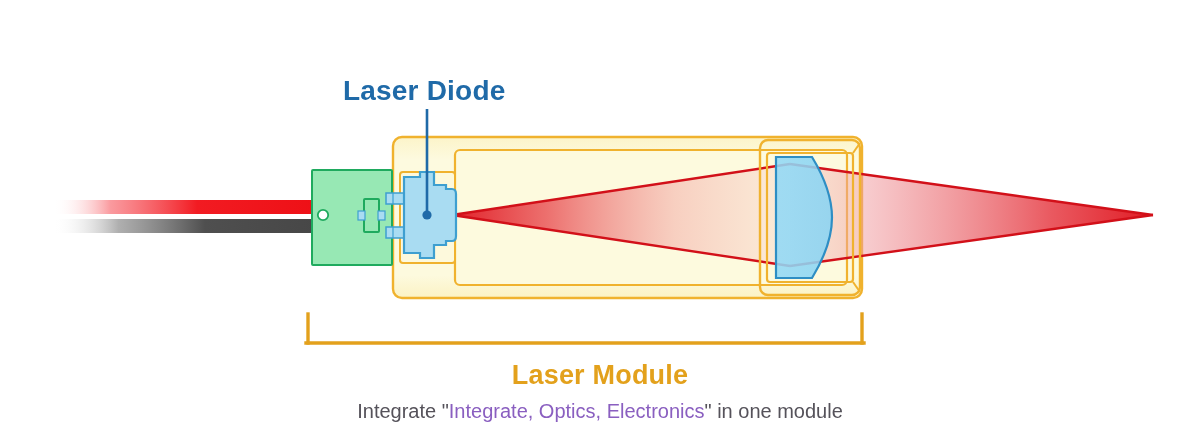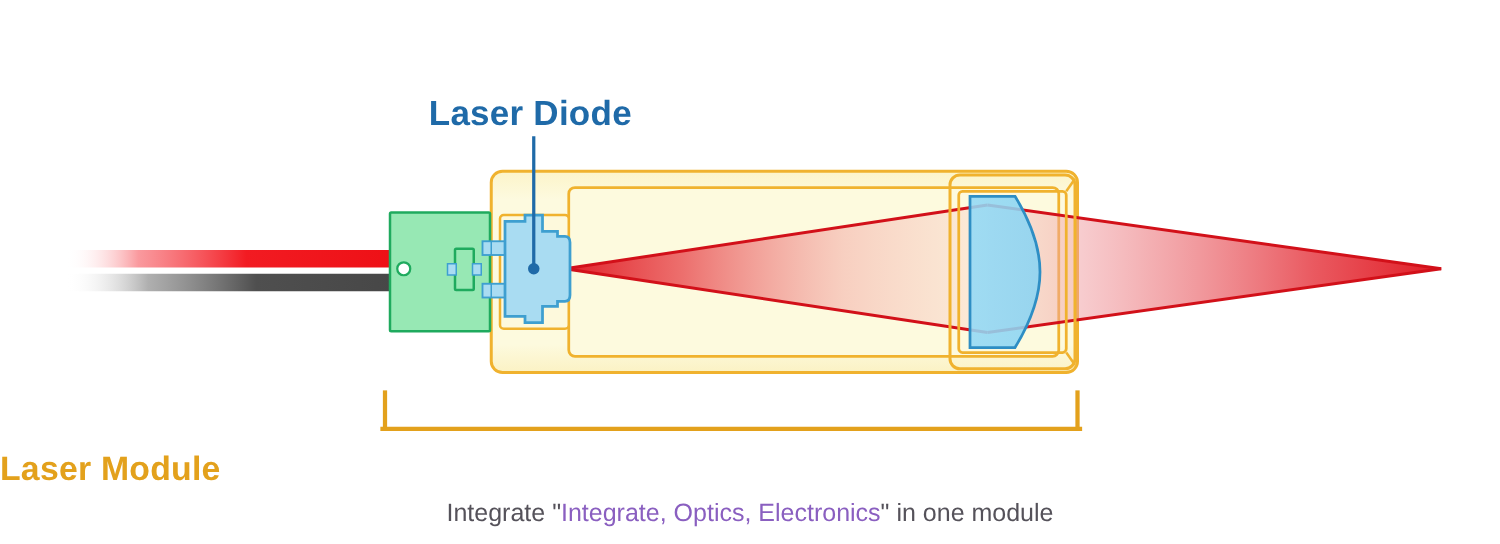--- a/index.html
+++ b/index.html
@@ -34,20 +34,21 @@
     top: 42px;
     font-size: 28px;
     font-weight: bold;
     color: #1f6aa8;
     letter-spacing: 0.2px;
   }
   #label-laser-module {
     left: 0;
     top: 327px;
     width: 1200px;
+    text-align: center;
     font-size: 27px;
     font-weight: bold;
     color: #e3a11c;
     letter-spacing: 0.2px;
   }
   #caption-line {
     left: 0;
     top: 367px;
     width: 1200px;
     text-align: center;

